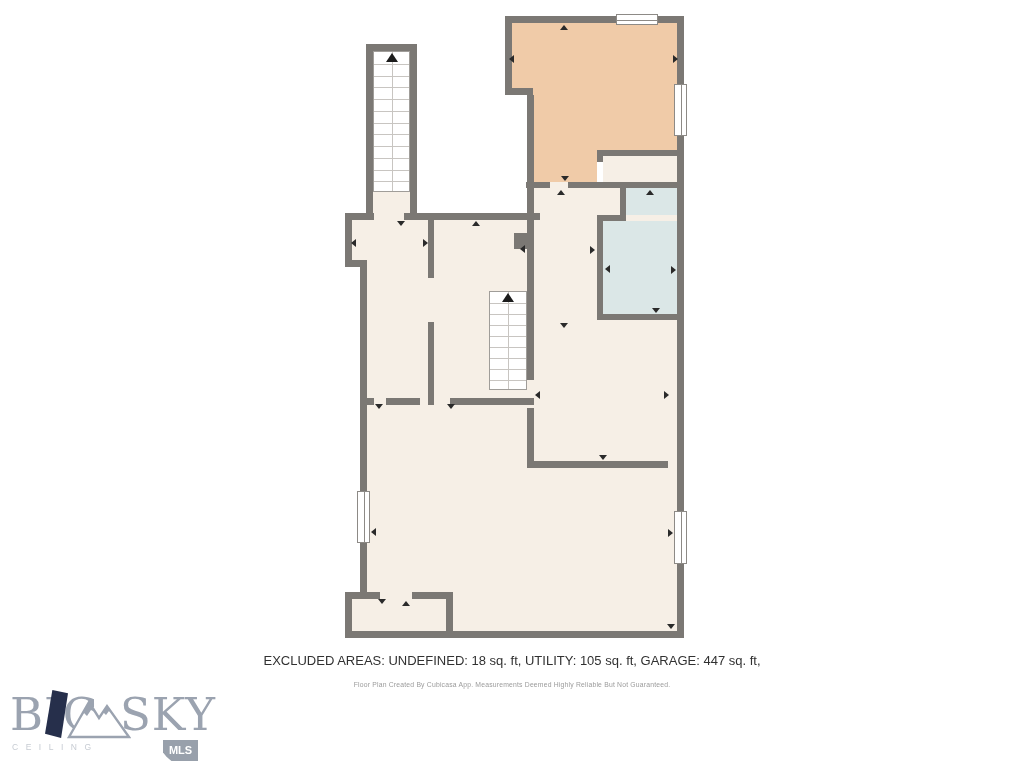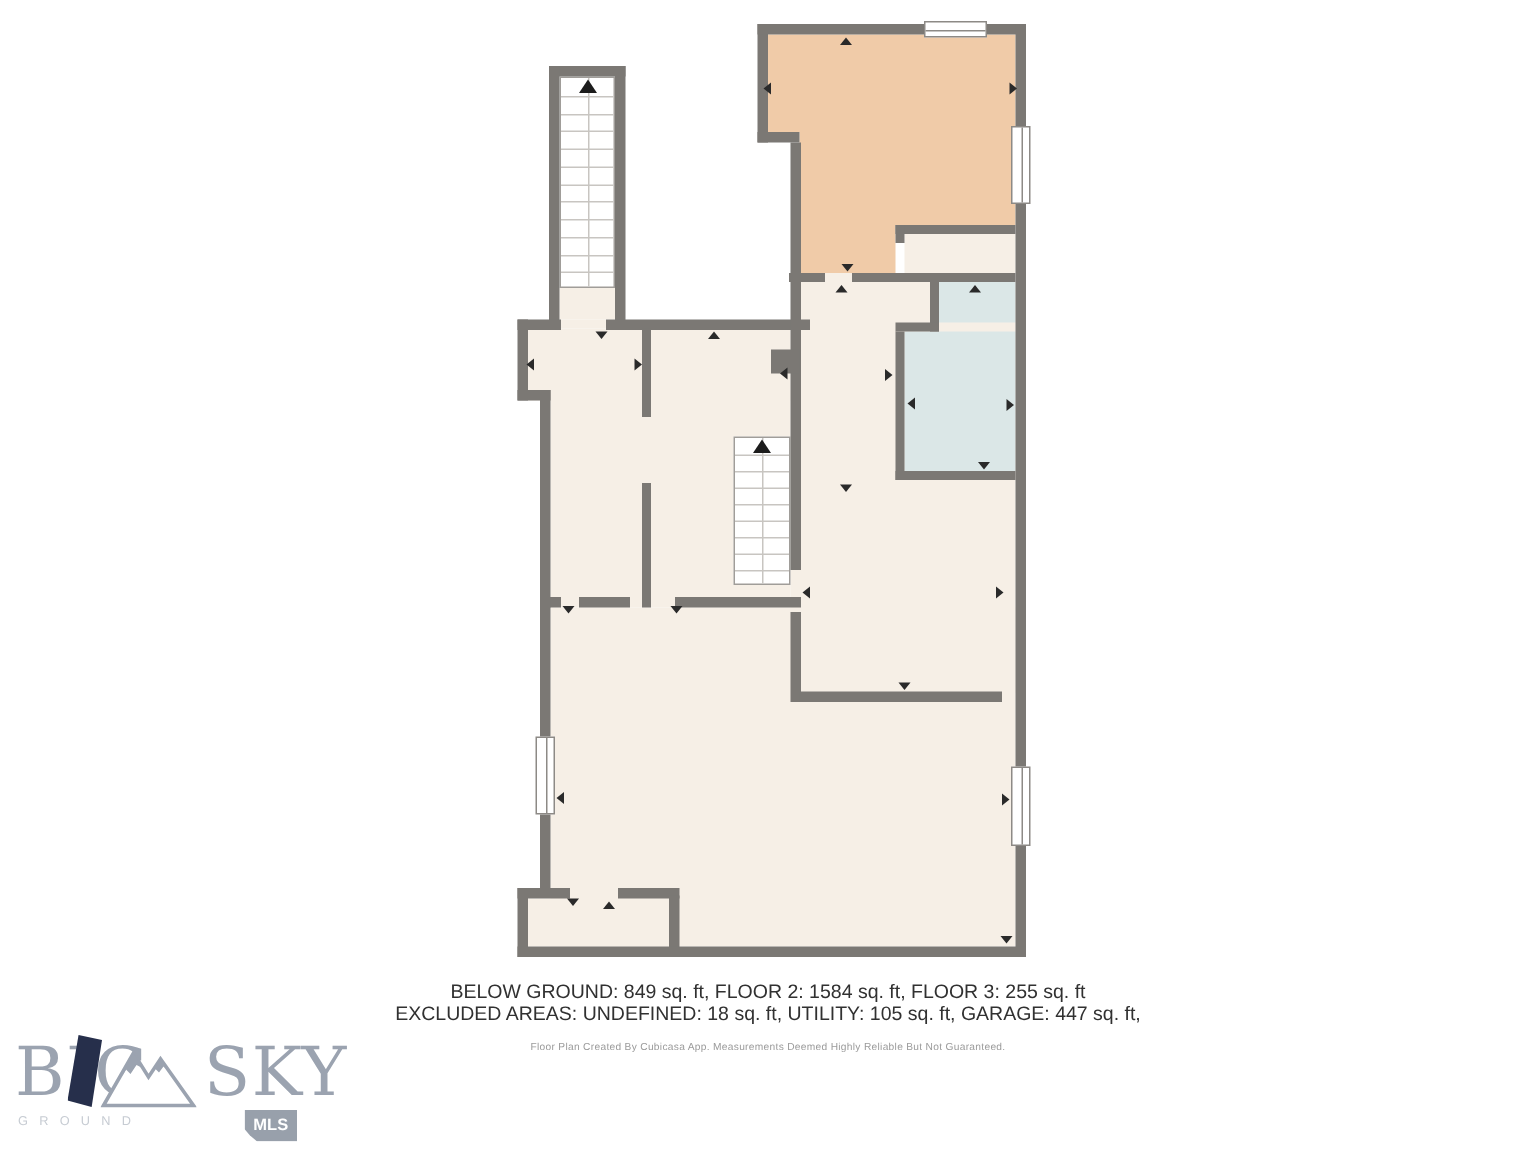--- a/index.html
+++ b/index.html
@@ -27,21 +27,21 @@
   
   #summary{position:absolute;left:0;right:0;top:654px;text-align:center;color:#333;}
   #summary .total{font-size:13.5px;font-weight:bold;color:#1b1b1b;margin-bottom:3px;}
   #summary .line{font-size:13px;color:#313131;line-height:14.6px;}
   #summary .disclaimer{font-size:6.8px;color:#9b9b9b;margin-top:12px;letter-spacing:.2px;}
   
   #logo{position:absolute;left:8px;top:690px;width:200px;height:74px;}
   .logo-word{position:absolute;font-family:"DejaVu Serif","Liberation Serif",serif;
              font-size:45px;line-height:46px;color:#9ba3b0;letter-spacing:1px;}
   #logo-big{left:2px;top:2px;}
-  #logo-sky{left:128px;top:2px;}
+  #logo-sky{left:112px;top:2px;}
   #logo-flag{position:absolute;left:37px;top:0px;width:23px;height:48px;background:#262f4b;
              clip-path:polygon(32% 0,100% 7%,70% 100%,0 91%);}
   #logo-mountain{position:absolute;left:59px;top:6px;width:64px;height:43px;}
   #logo-country{position:absolute;left:4px;top:52px;font-size:8.5px;letter-spacing:7.5px;
                 color:#c7ccd3;}
   #logo-mls{position:absolute;left:155px;top:50px;width:35px;height:21px;background:#98a0ab;
             color:#fff;font-weight:bold;font-size:11px;text-align:center;line-height:21px;
             clip-path:polygon(0 60%,0 0,100% 0,100% 100%,24% 100%,10% 80%);}
 </style>
 </head>
@@ -190,31 +190,30 @@
       <div class="marker right" style="left: 423px; top: 239px;"></div>
       <div class="marker down" style="left: 397px; top: 221px;"></div>
       <div class="marker up" style="left: 472px; top: 221px;"></div>
       <div class="marker down" style="left: 375px; top: 404px;"></div>
       <div class="marker down" style="left: 447px; top: 404px;"></div>
       <div class="marker down" style="left: 378px; top: 599px;"></div>
       <div class="marker up" style="left: 402px; top: 601px;"></div>
     </div>
 
   <div id="summary">
-    <div class="line">BELOW GROUND: 849 sq. ft, FLOOR 2: 1584 sq. ft, FLOOR 3: 255 sq. ft</div>
     <div class="line">EXCLUDED AREAS: UNDEFINED: 18 sq. ft, UTILITY: 105 sq. ft, GARAGE: 447 sq. ft,</div>
     <div class="disclaimer">Floor Plan Created By Cubicasa App. Measurements Deemed Highly Reliable But Not Guaranteed.</div>
   </div>
 
   <div id="logo">
     <span class="logo-word" id="logo-big">BIG</span>
     <div id="logo-flag"></div>
     <svg id="logo-mountain" viewBox="0 0 64 43">
       <path d="M2 41 L22 6 L32 22 L40 10 L62 41 Z" fill="#ffffff" stroke="#9ba3b0" stroke-width="2.4"></path>
       <path d="M14 22 L22 6 L28 16 L24 14 L20 20 L17 17 Z" fill="#9ba3b0"></path>
       <path d="M36 16 L40 10 L45 17 L42 15 L39 19 Z" fill="#9ba3b0"></path>
     </svg>
     <span class="logo-word" id="logo-sky">SKY</span>
-    <div id="logo-country">GROUND</div>
+    <div id="logo-country">CEILING</div>
     <div id="logo-mls">MLS</div>
   </div>
 
 </div>
 
 </body></html>

